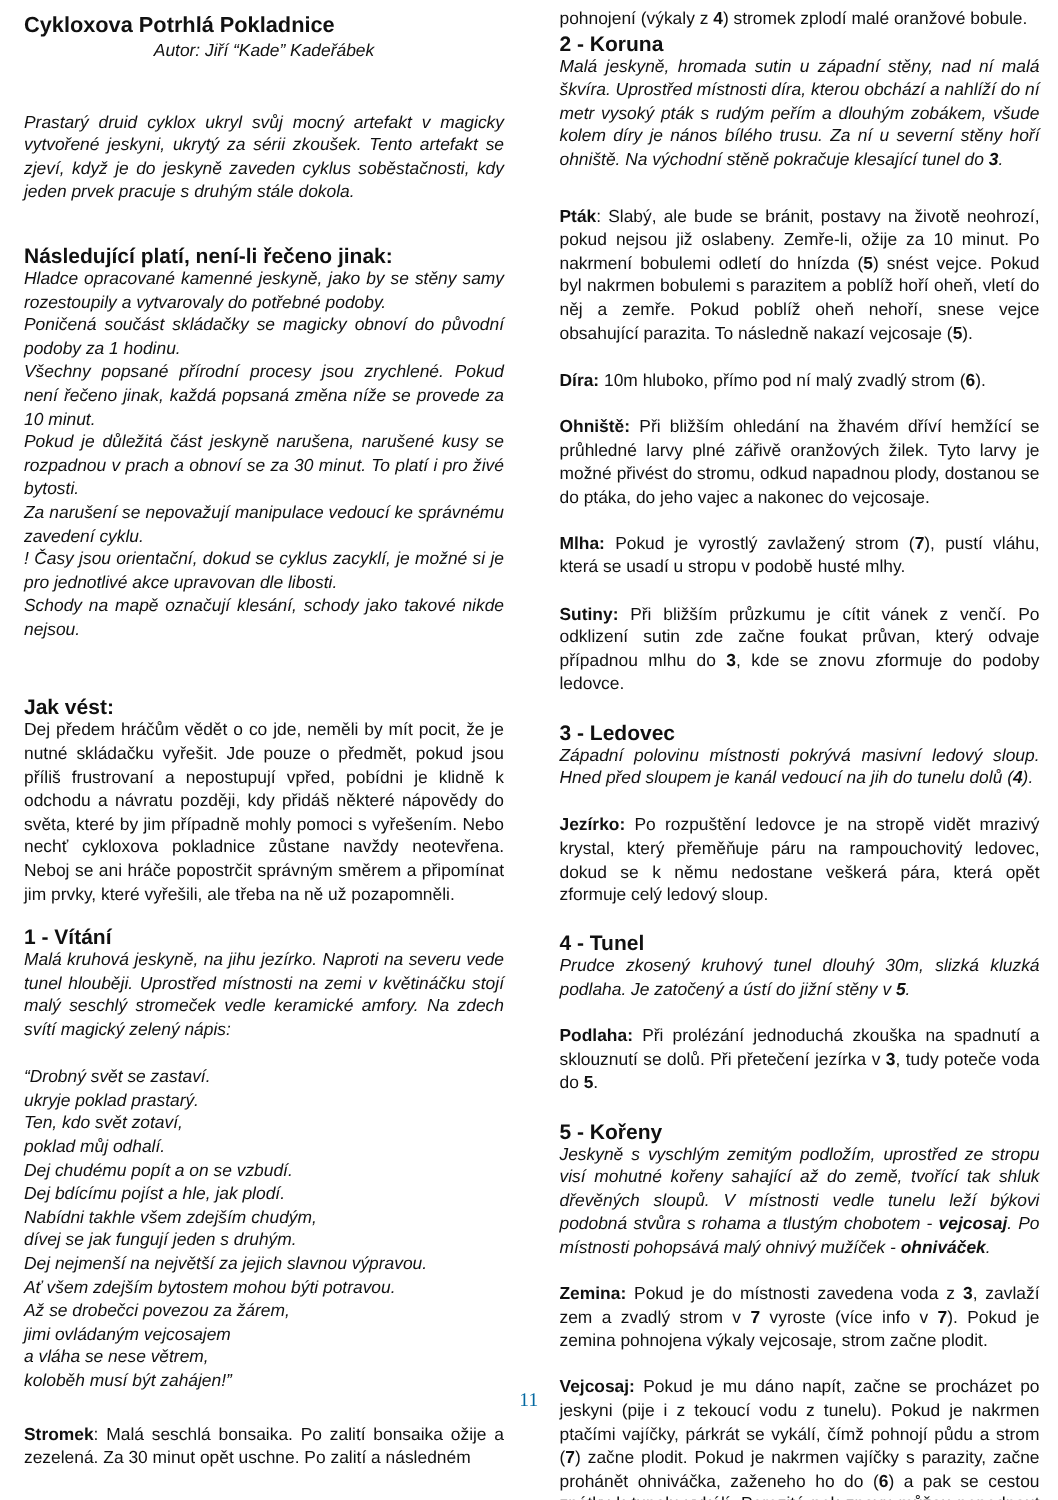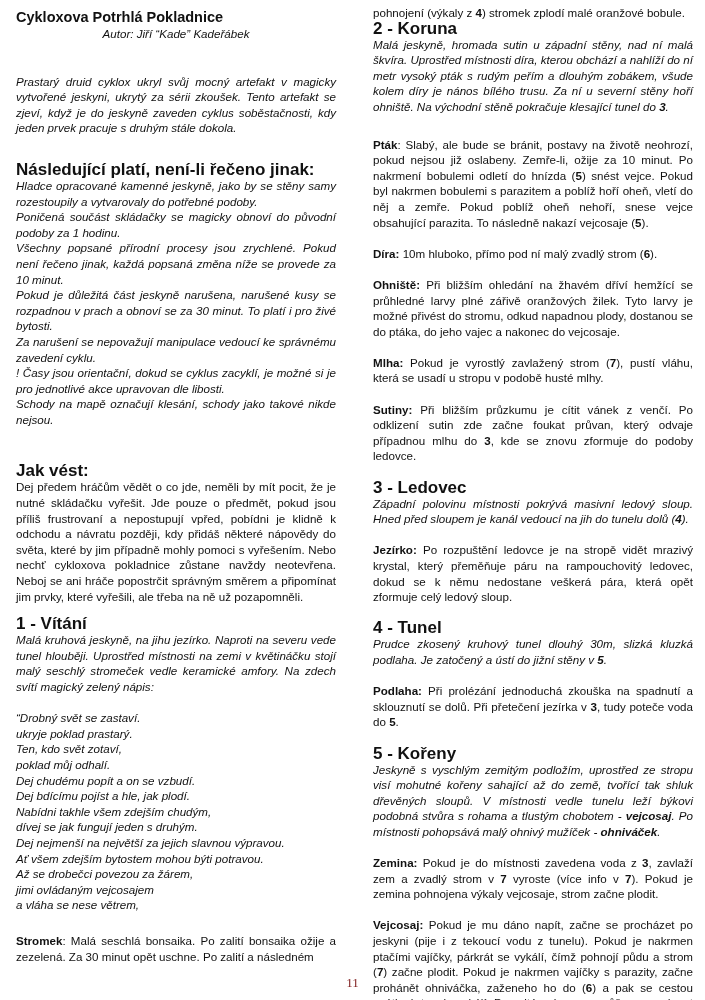--- a/index.html
+++ b/index.html
@@ -11,28 +11,28 @@
     position: absolute; top: 0; width: 320px;
     font-size: 11.6px; line-height: 15.6px; text-align: justify;
   }
   .col.left { left: 16px; top: 8px; }
   .col.right { left: 373px; top: 5px; }
   .title { text-align: left; font-weight: bold; font-size: 14.5px; line-height: 18px; margin: 0; }
   .author { text-align: center; font-style: italic; font-size: 11.6px; margin: 0 0 32px 0; }
   p { margin: 0; }
   .it { font-style: italic; }
   .gap { margin-top: 15.6px; }
-  h2 { font-size: 17px; font-weight: bold; margin: 0; line-height: 16px; }
+  h2 { font-size: 14px; font-weight: bold; margin: 0; line-height: 16px; }
   h2.lg { margin-top: 15.6px; }
   .poem { text-align: left; font-style: italic; margin-top: 15.6px; }
   .poem div { line-height: 15.6px; }
   b { font-weight: bold; }
   .pagenum {
-    position: absolute; left: 0; right: 0; top: 975px; text-align: center;
-    font-family: "Liberation Serif", serif; font-size: 13px; color: #7f1d1d;
+    position: absolute; left: 0; right: 0; top: 925px; text-align: center;
+    font-family: "Liberation Serif", serif; font-size: 13px; color: #0369a1;
   }
 </style>
 </head>
 <body>
 
 <div class="col left">
   <p class="title">Cykloxova Potrhlá Pokladnice</p>
   <p class="author">Autor: Jiří “Kade” Kadeřábek</p>
   <p class="it">Prastarý druid cyklox ukryl svůj mocný artefakt v magicky vytvořené jeskyni, ukrytý za sérii zkoušek. Tento artefakt se zjeví, když je do jeskyně zaveden cyklus soběstačnosti, kdy jeden prvek pracuje s druhým stále dokola.</p>
 
@@ -60,20 +60,21 @@
     <div>poklad můj odhalí.</div>
     <div>Dej chudému popít a on se vzbudí.</div>
     <div>Dej bdícímu pojíst a hle, jak plodí.</div>
     <div>Nabídni takhle všem zdejším chudým,</div>
     <div>dívej se jak fungují jeden s druhým.</div>
     <div>Dej nejmenší na největší za jejich slavnou výpravou.</div>
     <div>Ať všem zdejším bytostem mohou býti potravou.</div>
     <div>Až se drobečci povezou za žárem,</div>
     <div>jimi ovládaným vejcosajem</div>
     <div>a vláha se nese větrem,</div>
+    <div>koloběh musí být zahájen!”</div>
   </div>
 
   <p class="gap" style="margin-top:20px"><b>Stromek</b><span>: Malá seschlá bonsaika. Po zalití bonsaika ožije a zezelená. Za 30 minut opět uschne. Po zalití a následném</span></p>
 </div>
 
 <div class="col right">
   <p>pohnojení (výkaly z <b>4</b><span>) stromek zplodí malé oranžové bobule.</span></p>
 
   <h2>2 - Koruna</h2>
   <p class="it"><span>Malá jeskyně, hromada sutin u západní stěny, nad ní malá škvíra. Uprostřed místnosti díra, kterou obchází a nahlíží do ní metr vysoký pták s rudým peřím a dlouhým zobákem, všude kolem díry je nános bílého trusu. Za ní u severní stěny hoří ohniště. Na východní stěně pokračuje klesající tunel do </span><b>3</b>.</p>

